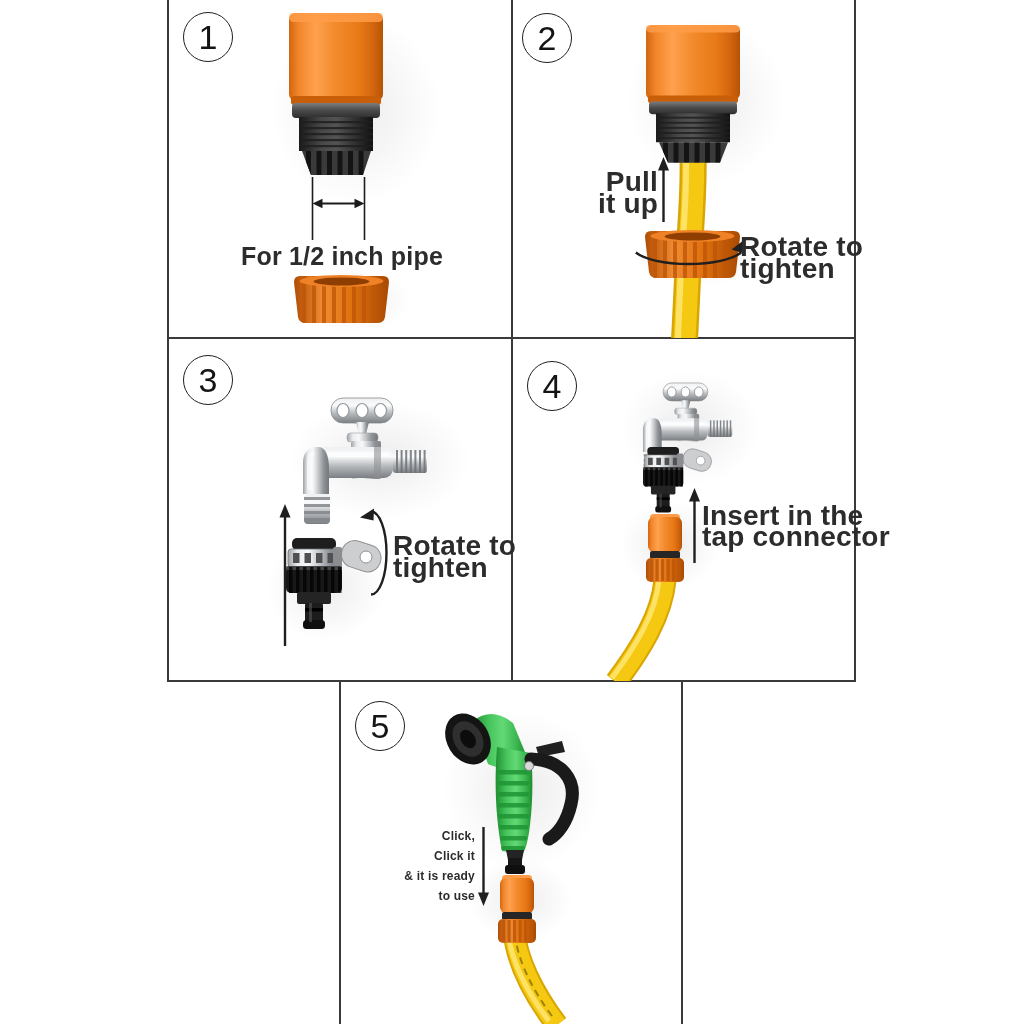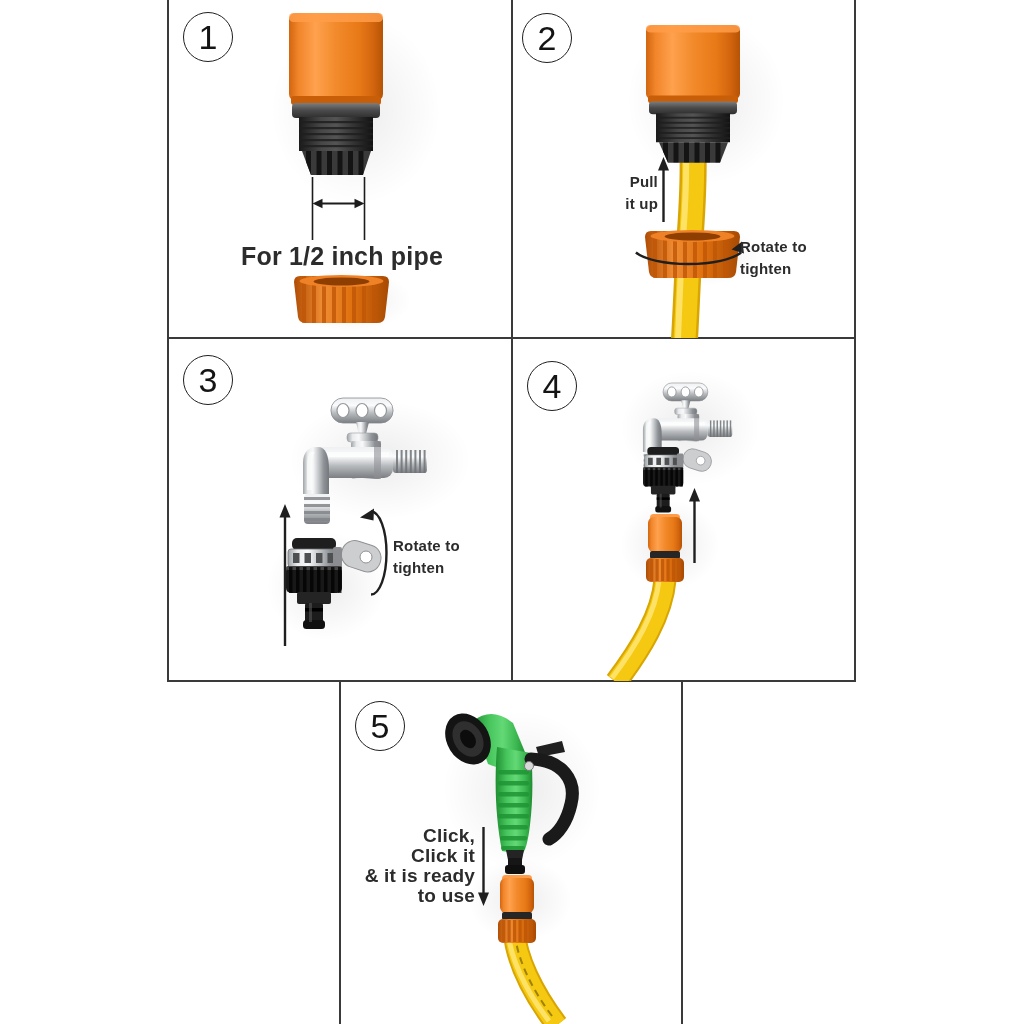--- a/index.html
+++ b/index.html
@@ -2,24 +2,24 @@
 <html><head>
 <meta charset="utf-8">
 <style>
   html,body{margin:0;padding:0;background:#fff;}
   #canvas{position:relative;width:1024px;height:1024px;background:#ffffff;overflow:hidden;
           font-family:"Liberation Sans",sans-serif;}
   #art{position:absolute;left:0;top:0;}
   .badge{position:absolute;width:50px;height:50px;box-sizing:border-box;border:1.8px solid #1f1f1f;
          border-radius:50%;background:#fff;display:flex;align-items:center;justify-content:center;
          font-size:34px;font-weight:500;color:#141414;}
-  .lbl{position:absolute;font-weight:600;color:#2c2c2c;font-size:15px;line-height:22px;letter-spacing:.2px;}
+  .lbl{position:absolute;font-weight:600;color:#2c2c2c;font-size:28px;line-height:22px;letter-spacing:.2px;}
   .lbl.ra{text-align:right;}
   .lbl.ca{text-align:center;}
-  .lbl.small{line-height:20px;font-size:19px;}
+  .lbl.small{line-height:20px;font-size:12px;}
 </style>
 </head>
 <body>
 
 <div id="canvas">
 
 <svg id="art" width="1024" height="1024" viewBox="0 0 1024 1024">
   <defs>
     <linearGradient id="orangeG" x1="0" y1="0" x2="1" y2="0">
       <stop offset="0" stop-color="#d2650f"></stop>
@@ -370,20 +370,24 @@
 <div class="lbl" style="left:740px;top:236px">
   <div>Rotate to</div>
   <div>tighten</div>
 </div>
 
 <div class="lbl" style="left:393px;top:535px">
   <div>Rotate to</div>
   <div>tighten</div>
 </div>
 
+<div class="lbl" style="left:702px;top:505px;line-height:21px">
+  <div>Insert in the</div>
+  <div>tap connector</div>
+</div>
 
 <div class="lbl ra small" style="left:325px;top:826px;width:150px">
   <div>Click,</div>
   <div>Click it</div>
   <div>&amp; it is ready</div>
   <div>to use</div>
 </div>
 
 </div>
 

